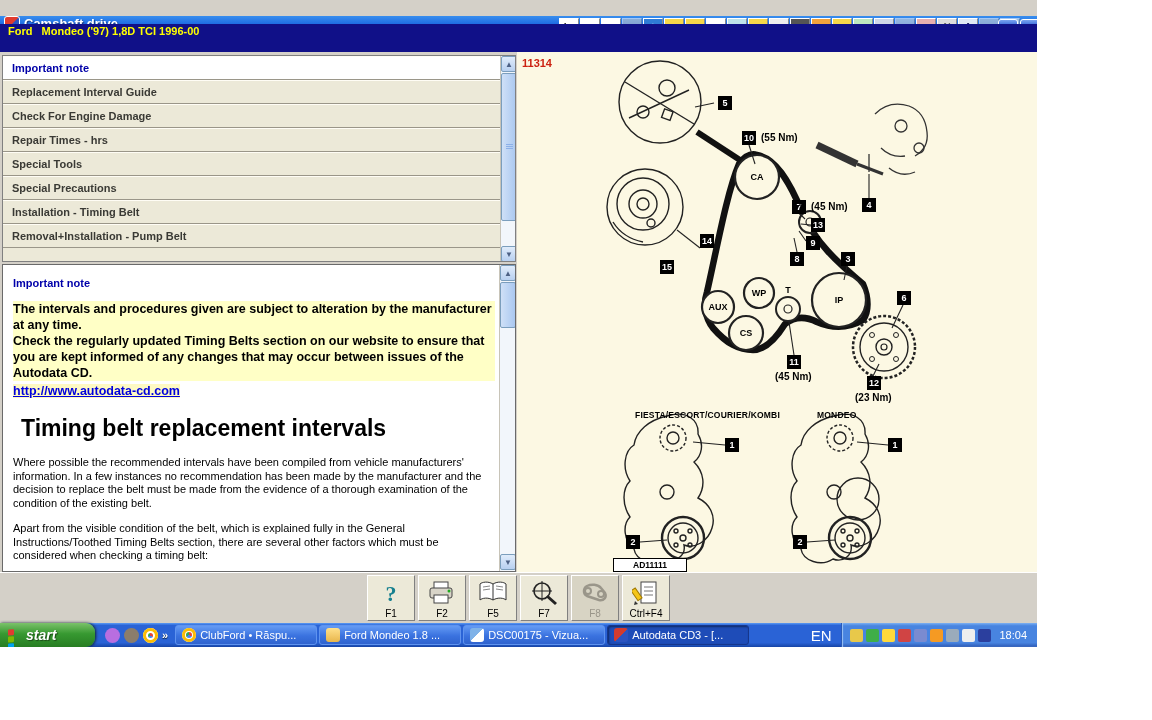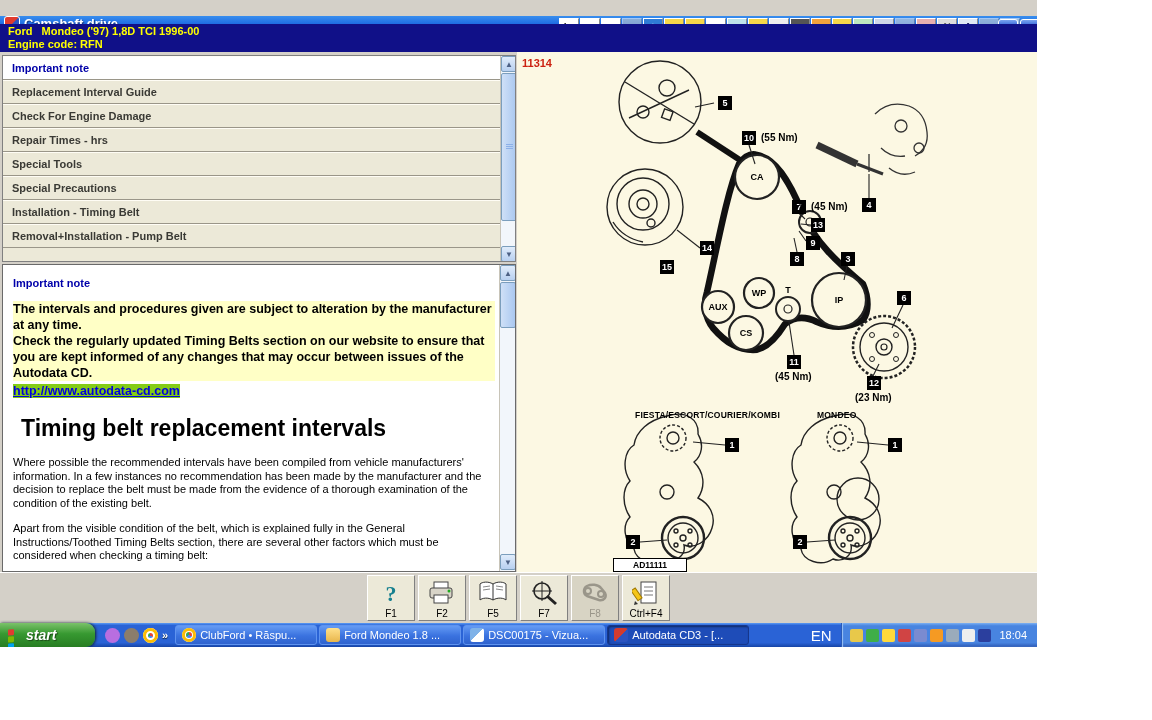--- a/index.html
+++ b/index.html
@@ -46,21 +46,21 @@
     background:linear-gradient(90deg,#cfe0f7,#aac8f0); }
   .sb-ridges { position:absolute; left:4px; width:7px; height:1px; background:#8cb0e8; box-shadow:0 2px #8cb0e8, 0 4px #8cb0e8; }
 
   
   .article { position:absolute; left:2px; top:264px; width:514px; height:308px; background:#fff;
     border:1px solid #6a6a6a; overflow:hidden; }
   .article-inner { position:absolute; left:0; top:0; width:496px; padding:12px 10px 0 10px; }
   .art-heading { color:#0000aa; font-size:11px; font-weight:bold; margin-bottom:12px; }
   .note-block { background:#ffffc6; font-size:12.5px; font-weight:bold; line-height:16px; color:#000; width:482px; }
   .art-link { display:inline-block; margin-top:1px; color:#0000dd; font-size:12.5px; font-weight:bold;
-    text-decoration:underline; background:#84cc16; }
+    text-decoration:underline; background:#fef9c3; }
   .art-title { font-size:23px; font-weight:bold; color:#000; margin:16px 0 14px 8px; letter-spacing:0; }
   .art-para { font-size:11px; line-height:13.5px; color:#000; width:482px; margin-bottom:12px; }
 
   
   .diagram { position:absolute; left:517px; top:52px; width:520px; height:520px; background:#fcf8e3; overflow:hidden; }
   .fig-number { position:absolute; left:5px; top:5px; color:#cc2211; font-size:11px; font-weight:bold; }
   .diagram svg { position:absolute; left:0; top:0; }
   .co { position:absolute; width:14px; height:14px; background:#000; color:#fff; font-size:9px; font-weight:bold;
     line-height:14px; text-align:center; }
   .torque { position:absolute; font-size:10px; font-weight:bold; color:#000; white-space:nowrap; }
@@ -143,21 +143,20 @@
         </span>
       <span class="win-btn">
           <span class="restore-glyph"></span>
         </span>
       <span class="win-btn close">×</span>
     </div>
   </div>
 
   <div class="vehiclebar">
     <div>Ford &nbsp;&nbsp;Mondeo ('97) 1,8D TCI 1996-00</div>
-    <div>Engine code: RFN</div>
   </div>
 
   <div class="section-list">
     <div class="list-rows" id="list-rows">
         <div class="list-row selected">Important note</div>
         <div class="list-row">Replacement Interval Guide</div>
         <div class="list-row">Check For Engine Damage</div>
         <div class="list-row">Repair Times - hrs</div>
         <div class="list-row">Special Tools</div>
         <div class="list-row">Special Precautions</div>
@@ -315,21 +314,21 @@
         <div class="co" style="left: 201px; top: 44px;">5</div>
         <div class="co" style="left: 225px; top: 79px;">10</div>
         <div class="torque" style="left: 244px; top: 80px;">(55 Nm)</div>
         <div class="co" style="left: 345px; top: 146px;">4</div>
         <div class="co" style="left: 275px; top: 148px;">7</div>
         <div class="torque" style="left: 294px; top: 149px;">(45 Nm)</div>
         <div class="co" style="left: 294px; top: 166px;">13</div>
         <div class="co" style="left: 289px; top: 184px;">9</div>
         <div class="co" style="left: 273px; top: 200px;">8</div>
         <div class="co" style="left: 324px; top: 200px;">3</div>
-        <div class="co" style="left: 183px; top: 189px; text-align: center;">14</div>
+        <div class="co" style="left: 183px; top: 182px; text-align: center;">14</div>
         <div class="co" style="left: 143px; top: 208px;">15</div>
         <div class="co" style="left: 380px; top: 239px;">6</div>
         <div class="co" style="left: 270px; top: 303px;">11</div>
         <div class="torque" style="left: 258px; top: 319px;">(45 Nm)</div>
         <div class="co" style="left: 350px; top: 324px;">12</div>
         <div class="torque" style="left: 338px; top: 340px;">(23 Nm)</div>
         <div class="co" style="left: 208px; top: 386px;">1</div>
         <div class="co" style="left: 109px; top: 483px;">2</div>
         <div class="co" style="left: 371px; top: 386px;">1</div>
         <div class="co" style="left: 276px; top: 483px;">2</div>

